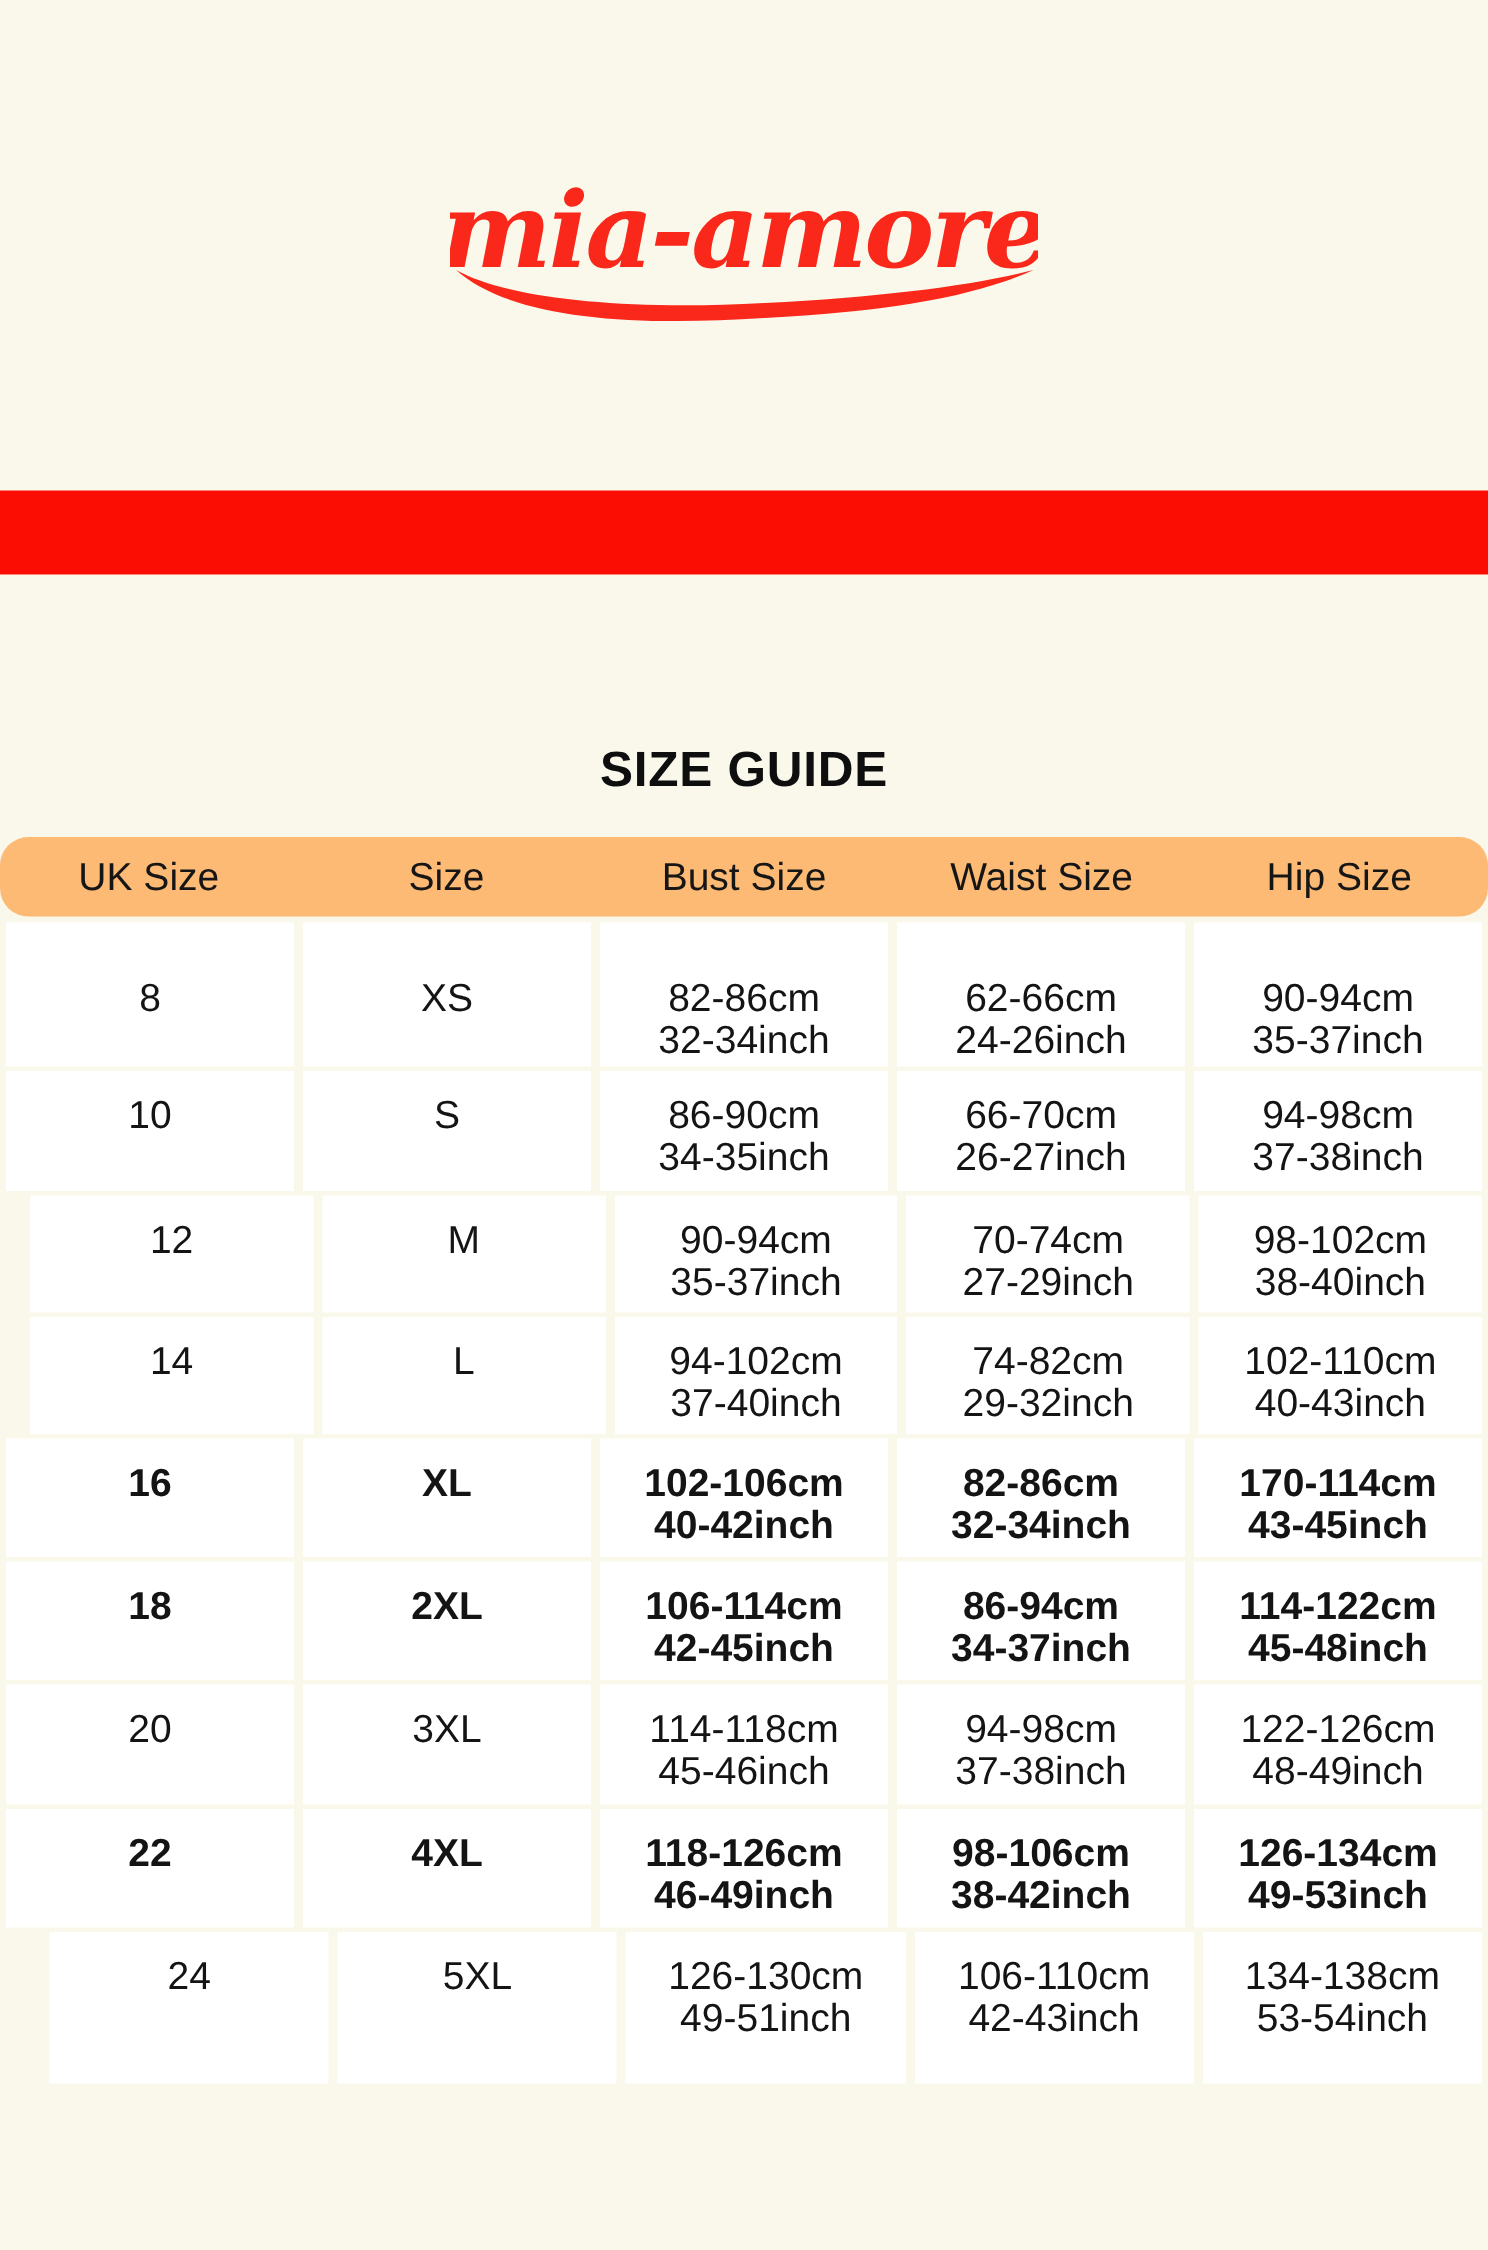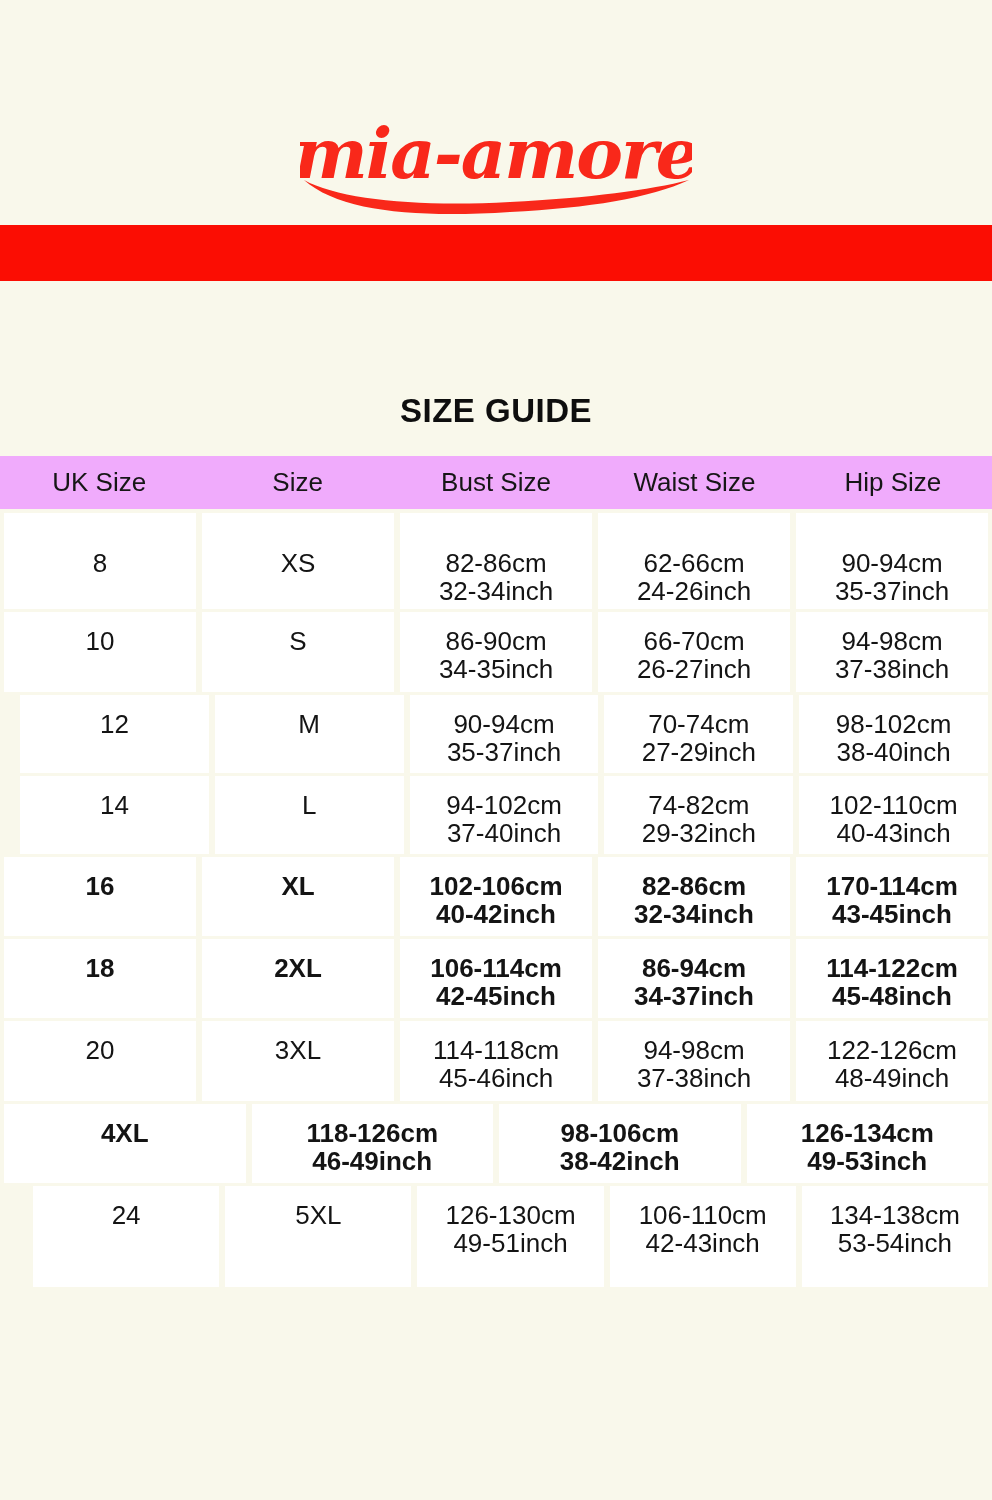--- a/index.html
+++ b/index.html
@@ -6,21 +6,21 @@
   body {
     width: 992px;
     height: 1500px;
     background: #F9F8EB;
     font-family: "Liberation Sans", sans-serif;
     color: #141414;
     overflow: hidden;
   }
 
   
-  .logo-area { position: relative; height: 225px; padding-left: 32px; }
+  .logo-area { position: relative; height: 327px; padding-left: 32px; }
   .logo-link {
     position: absolute;
     left: 50%; top: 94px;
     transform: translateX(-50%);
     display: block;
     width: 392px; height: 140px;
     text-decoration: none;
   }
   .logo-svg { width: 392px; height: 140px; display: block; }
   .logo-text {
@@ -102,21 +102,21 @@
                C 118 124, 40 118, 4 86 Z"></path>
     </svg>
   </a>
 </header>
 
 <div class="banner" style="background: rgb(251, 13, 3);"></div>
 
 <h1 class="page-title">SIZE GUIDE</h1>
 
 <section class="size-table">
-  <div class="thead" style="background: #f0abfc;">
+  <div class="thead" style="background: #fdba74; border-radius: 19px;">
       <div class="th">UK Size</div>
       <div class="th">Size</div>
       <div class="th">Bust Size</div>
       <div class="th">Waist Size</div>
       <div class="th">Hip Size</div>
     </div>
   <div class="tbody">
   <div class="trow">
     <div class="cell">
       <span class="line">8</span>
@@ -259,20 +259,23 @@
       <span class="line">37-38inch</span>
     </div>
     <div class="cell">
       <span class="line">122-126cm</span>
       <span class="line">48-49inch</span>
     </div>
   </div>
 
   <div class="trow">
     <div class="cell">
+      <span class="line">22</span>
+    </div>
+    <div class="cell">
       <span class="line">4XL</span>
     </div>
     <div class="cell">
       <span class="line">118-126cm</span>
       <span class="line">46-49inch</span>
     </div>
     <div class="cell">
       <span class="line">98-106cm</span>
       <span class="line">38-42inch</span>
     </div>

